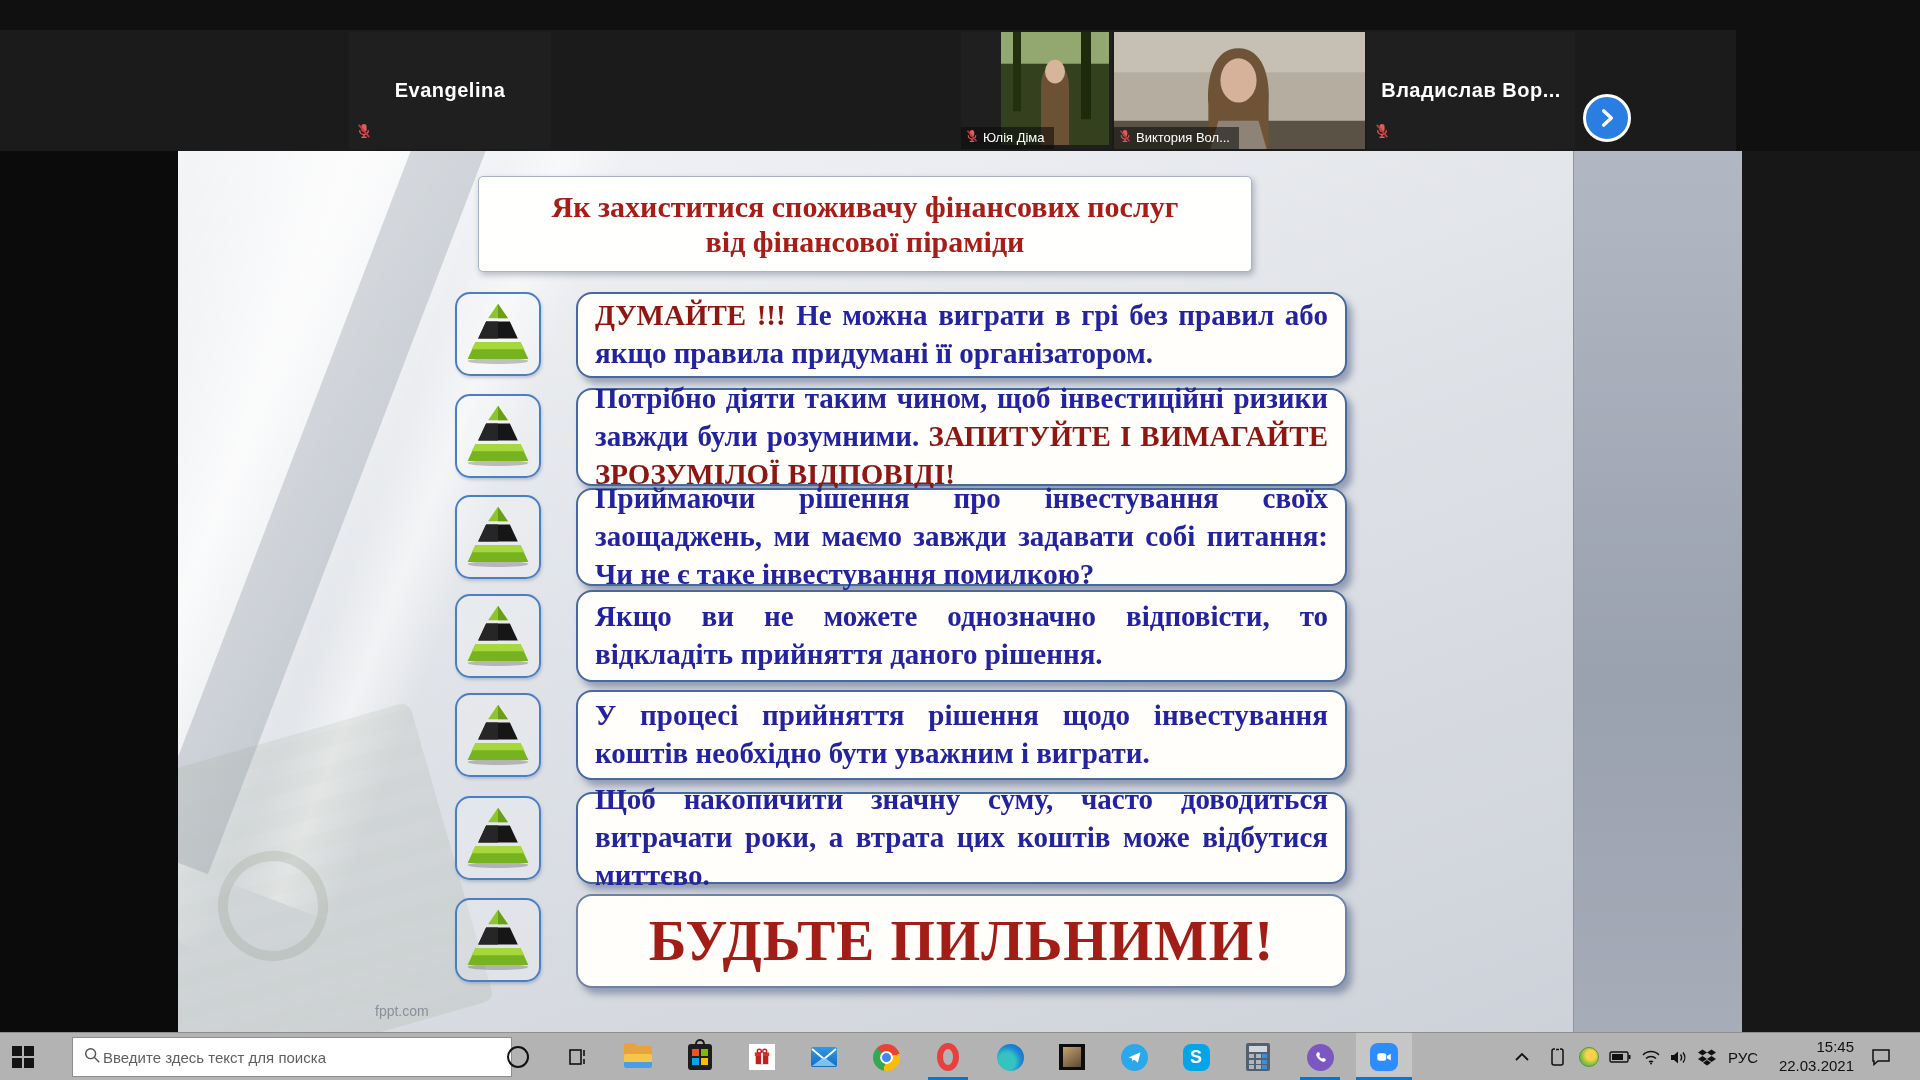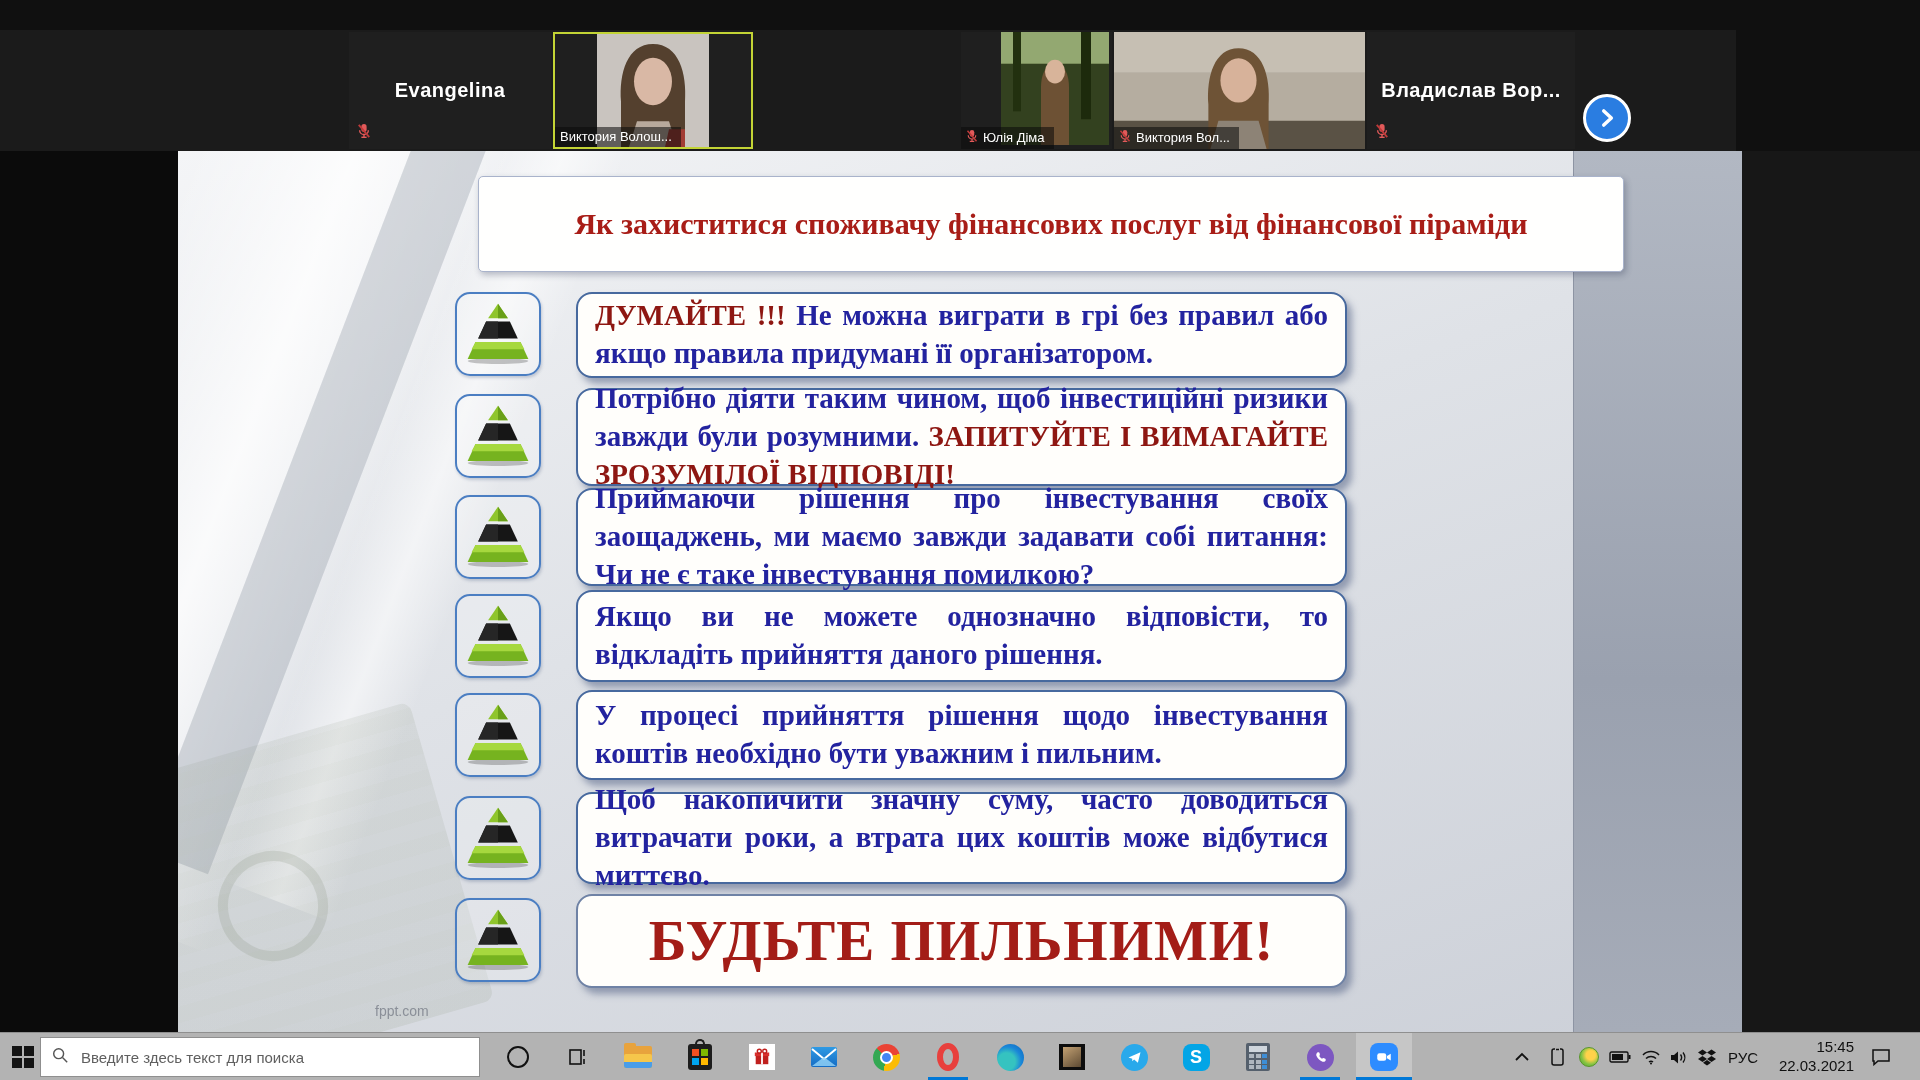--- a/index.html
+++ b/index.html
@@ -47,21 +47,21 @@
       background:linear-gradient(90deg,rgba(255,255,255,0),rgba(255,255,255,.8),rgba(255,255,255,0));}
   .d2{left:120px;top:-140px;width:70px;height:880px;background:rgba(138,146,158,.32);}
   .d3{left:200px;top:-120px;width:120px;height:900px;
       background:linear-gradient(90deg,rgba(255,255,255,0),rgba(255,255,255,.55),rgba(255,255,255,0));}
   .money{position:absolute;left:-50px;top:590px;width:330px;height:310px;border-radius:10px;
          transform:rotate(-16deg);opacity:.5;
          background:repeating-linear-gradient(0deg,rgba(148,158,138,.35) 0 16px,rgba(120,132,110,.22) 16px 32px);}
   .moneyc{position:absolute;left:40px;top:700px;width:110px;height:110px;border-radius:50%;
           border:10px solid rgba(120,132,110,.30);opacity:.6;transform:rotate(-16deg);}
 
-  .slidetitle{position:absolute;left:300px;top:25px;width:1146px;height:96px;background:#fffffe;
+  .slidetitle{position:absolute;left:300px;top:25px;width:774px;height:96px;background:#fffffe;
               border:1px solid #a9b3cb;border-radius:5px;box-shadow:2px 3px 6px rgba(40,50,80,.30);
               display:flex;align-items:center;justify-content:center;text-align:center;
               padding:0 55px;color:#a81d17;font-weight:bold;font-size:30px;line-height:1.18;}
   .row{position:absolute;left:0;width:100%;}
   .pyr{position:absolute;left:277px;width:86px;border:2px solid #4b7ec2;border-radius:15px;
        background:rgba(255,255,255,.22);display:flex;align-items:center;justify-content:center;
        box-shadow:1px 2px 3px rgba(60,80,120,.25);}
   .tbox{position:absolute;left:398px;width:771px;background:#fffefb;border:2px solid #47699e;
         border-radius:16px;box-shadow:5px 6px 7px rgba(85,100,135,.55);
         display:flex;align-items:center;padding:6px 17px;}
@@ -69,22 +69,22 @@
   .redtxt{color:#8e1712;}
   .finalbox p{text-align:center;font-size:57px;color:#a31d17;letter-spacing:1px;}
   .watermark{position:absolute;left:197px;top:852px;font-family:"Liberation Sans",sans-serif;
              font-size:14px;color:#8a8f98;}
 
   
   .taskbar{left:0;top:1032px;width:1920px;height:48px;background:#b3b3b3;border-top:1px solid #8f8f8f;}
   .startbtn{position:absolute;left:12px;top:13px;width:24px;height:22px;display:grid;
             grid-template-columns:10px 10px;grid-template-rows:10px 10px;gap:2px;}
   .startbtn div{background:#141414;}
-  .searchbox{position:absolute;left:40px;top:4px;width:440px;height:40px;background:#fff;
-             border:1px solid #8f8f8f;display:flex;align-items:center;padding-left:10px;gap:10px;}
+  .searchbox{position:absolute;left:72px;top:4px;width:440px;height:40px;background:#fff;
+             border:1px solid #8f8f8f;display:flex;align-items:center;padding-left:10px;}
   .searchbox input{border:none;outline:none;flex:1;font-size:15px;color:#3c3c3c;
                    font-family:"Liberation Sans",sans-serif;background:transparent;}
   .searchbox input::placeholder{color:#5f5f5f;opacity:1;}
   .tbi{position:absolute;top:0;width:48px;height:48px;display:flex;align-items:center;justify-content:center;cursor:pointer;}
   .activeTile{position:absolute;left:1356px;top:0;width:56px;height:48px;background:#c6c6c6;}
   .runline{position:absolute;bottom:0;height:3px;background:#0078d7;}
   .tray{position:absolute;top:0;height:48px;display:flex;align-items:center;justify-content:center;cursor:pointer;}
   .langtxt{font-size:15px;color:#111;}
   .clock{position:absolute;left:1762px;top:4px;width:92px;height:40px;display:flex;flex-direction:column;
          align-items:flex-end;justify-content:center;font-size:15px;color:#111;line-height:1.25;cursor:pointer;}
@@ -129,34 +129,20 @@
         <svg width="14" height="16" viewBox="0 0 16 18">
             <rect x="5" y="1" width="6" height="9" rx="3" fill="#e25a5a"></rect>
             <path d="M3 8a5 5 0 0 0 10 0" fill="none" stroke="#e25a5a" stroke-width="1.6"></path>
             <line x1="8" y1="13" x2="8" y2="16" stroke="#e25a5a" stroke-width="1.6"></line>
             <line x1="5" y1="16.2" x2="11" y2="16.2" stroke="#e25a5a" stroke-width="1.6"></line>
             <line x1="2" y1="2" x2="14" y2="16" stroke="#c03a3a" stroke-width="2"></line>
           </svg>
       </span>
     </div>
 
-    <div class="tile activeb" style="left:553px;width:200px;">
-      <div class="vidcenter" style="left:42px;width:112px;">
-        <svg width="112" height="113" viewBox="0 0 56 57" preserveAspectRatio="none">
-          <rect width="56" height="57" fill="#c9c4bf"></rect>
-          <path d="M28 5 C15 5 11 20 12 34 L12 57 L44 57 L44 34 C45 20 41 5 28 5 Z" fill="#54402e"></path>
-          <ellipse cx="28" cy="24" rx="9.5" ry="12" fill="#d9b8a5"></ellipse>
-          <path d="M20 44 L36 44 L40 57 L16 57 Z" fill="#b8a99c"></path>
-          <path d="M36 48 L44 48 L44 57 L34 57 Z" fill="#a23c34"></path>
-        </svg>
-      </div>
-      <div class="labelbar">
-        <span>Виктория Волош...</span>
-      </div>
-    </div>
 
 
     <div class="tile" style="left:961px;width:151px;">
       <div class="vidcenter" style="left:40px;width:108px;">
         <svg width="108" height="113" viewBox="0 0 54 57" preserveAspectRatio="none">
           <rect width="54" height="57" fill="#33411f"></rect>
           <rect width="54" height="16" fill="#93a871"></rect>
           <rect x="6" y="0" width="4" height="40" fill="#22300f"></rect>
           <rect x="40" y="0" width="5" height="44" fill="#1d2a0c"></rect>
           <path d="M27 16 C22 16 20 22 20 28 L20 57 L34 57 L34 28 C34 22 32 16 27 16 Z" fill="#6d5134"></path>
@@ -309,21 +295,21 @@
             <ellipse cx="50" cy="91" rx="46" ry="4.5" fill="rgba(0,0,0,.22)"></ellipse>
             <polygon points="16,62 84,62 96,88 4,88" fill="#76b31f"></polygon>
             <polygon points="16,62 84,62 90,73 10,73" fill="#a6d83e"></polygon>
             <polygon points="32,31 68,31 80,57 20,57" fill="#161616"></polygon>
             <polygon points="32,31 50,31 50,57 20,57" fill="#262626"></polygon>
             <polygon points="50,4 35,26 65,26" fill="#8fc52c"></polygon>
             <polygon points="50,4 50,26 65,26" fill="#699f18"></polygon>
           </svg>
       </div>
       <div class="tbox" style="top:0;height:90px;">
-        <p><span>У процесі прийняття рішення щодо інвестування коштів необхідно бути уважним і пильним.</span></p>
+        <p><span>У процесі прийняття рішення щодо інвестування коштів необхідно бути уважним і виграти.</span></p>
       </div>
     </div>
 
     <div class="row" style="top:641px;">
       <div class="pyr" style="top:4px;height:84px;">
         <svg width="66" height="66" viewBox="0 0 100 100">
             <ellipse cx="50" cy="91" rx="46" ry="4.5" fill="rgba(0,0,0,.22)"></ellipse>
             <polygon points="16,62 84,62 96,88 4,88" fill="#76b31f"></polygon>
             <polygon points="16,62 84,62 90,73 10,73" fill="#a6d83e"></polygon>
             <polygon points="32,31 68,31 80,57 20,57" fill="#161616"></polygon>

